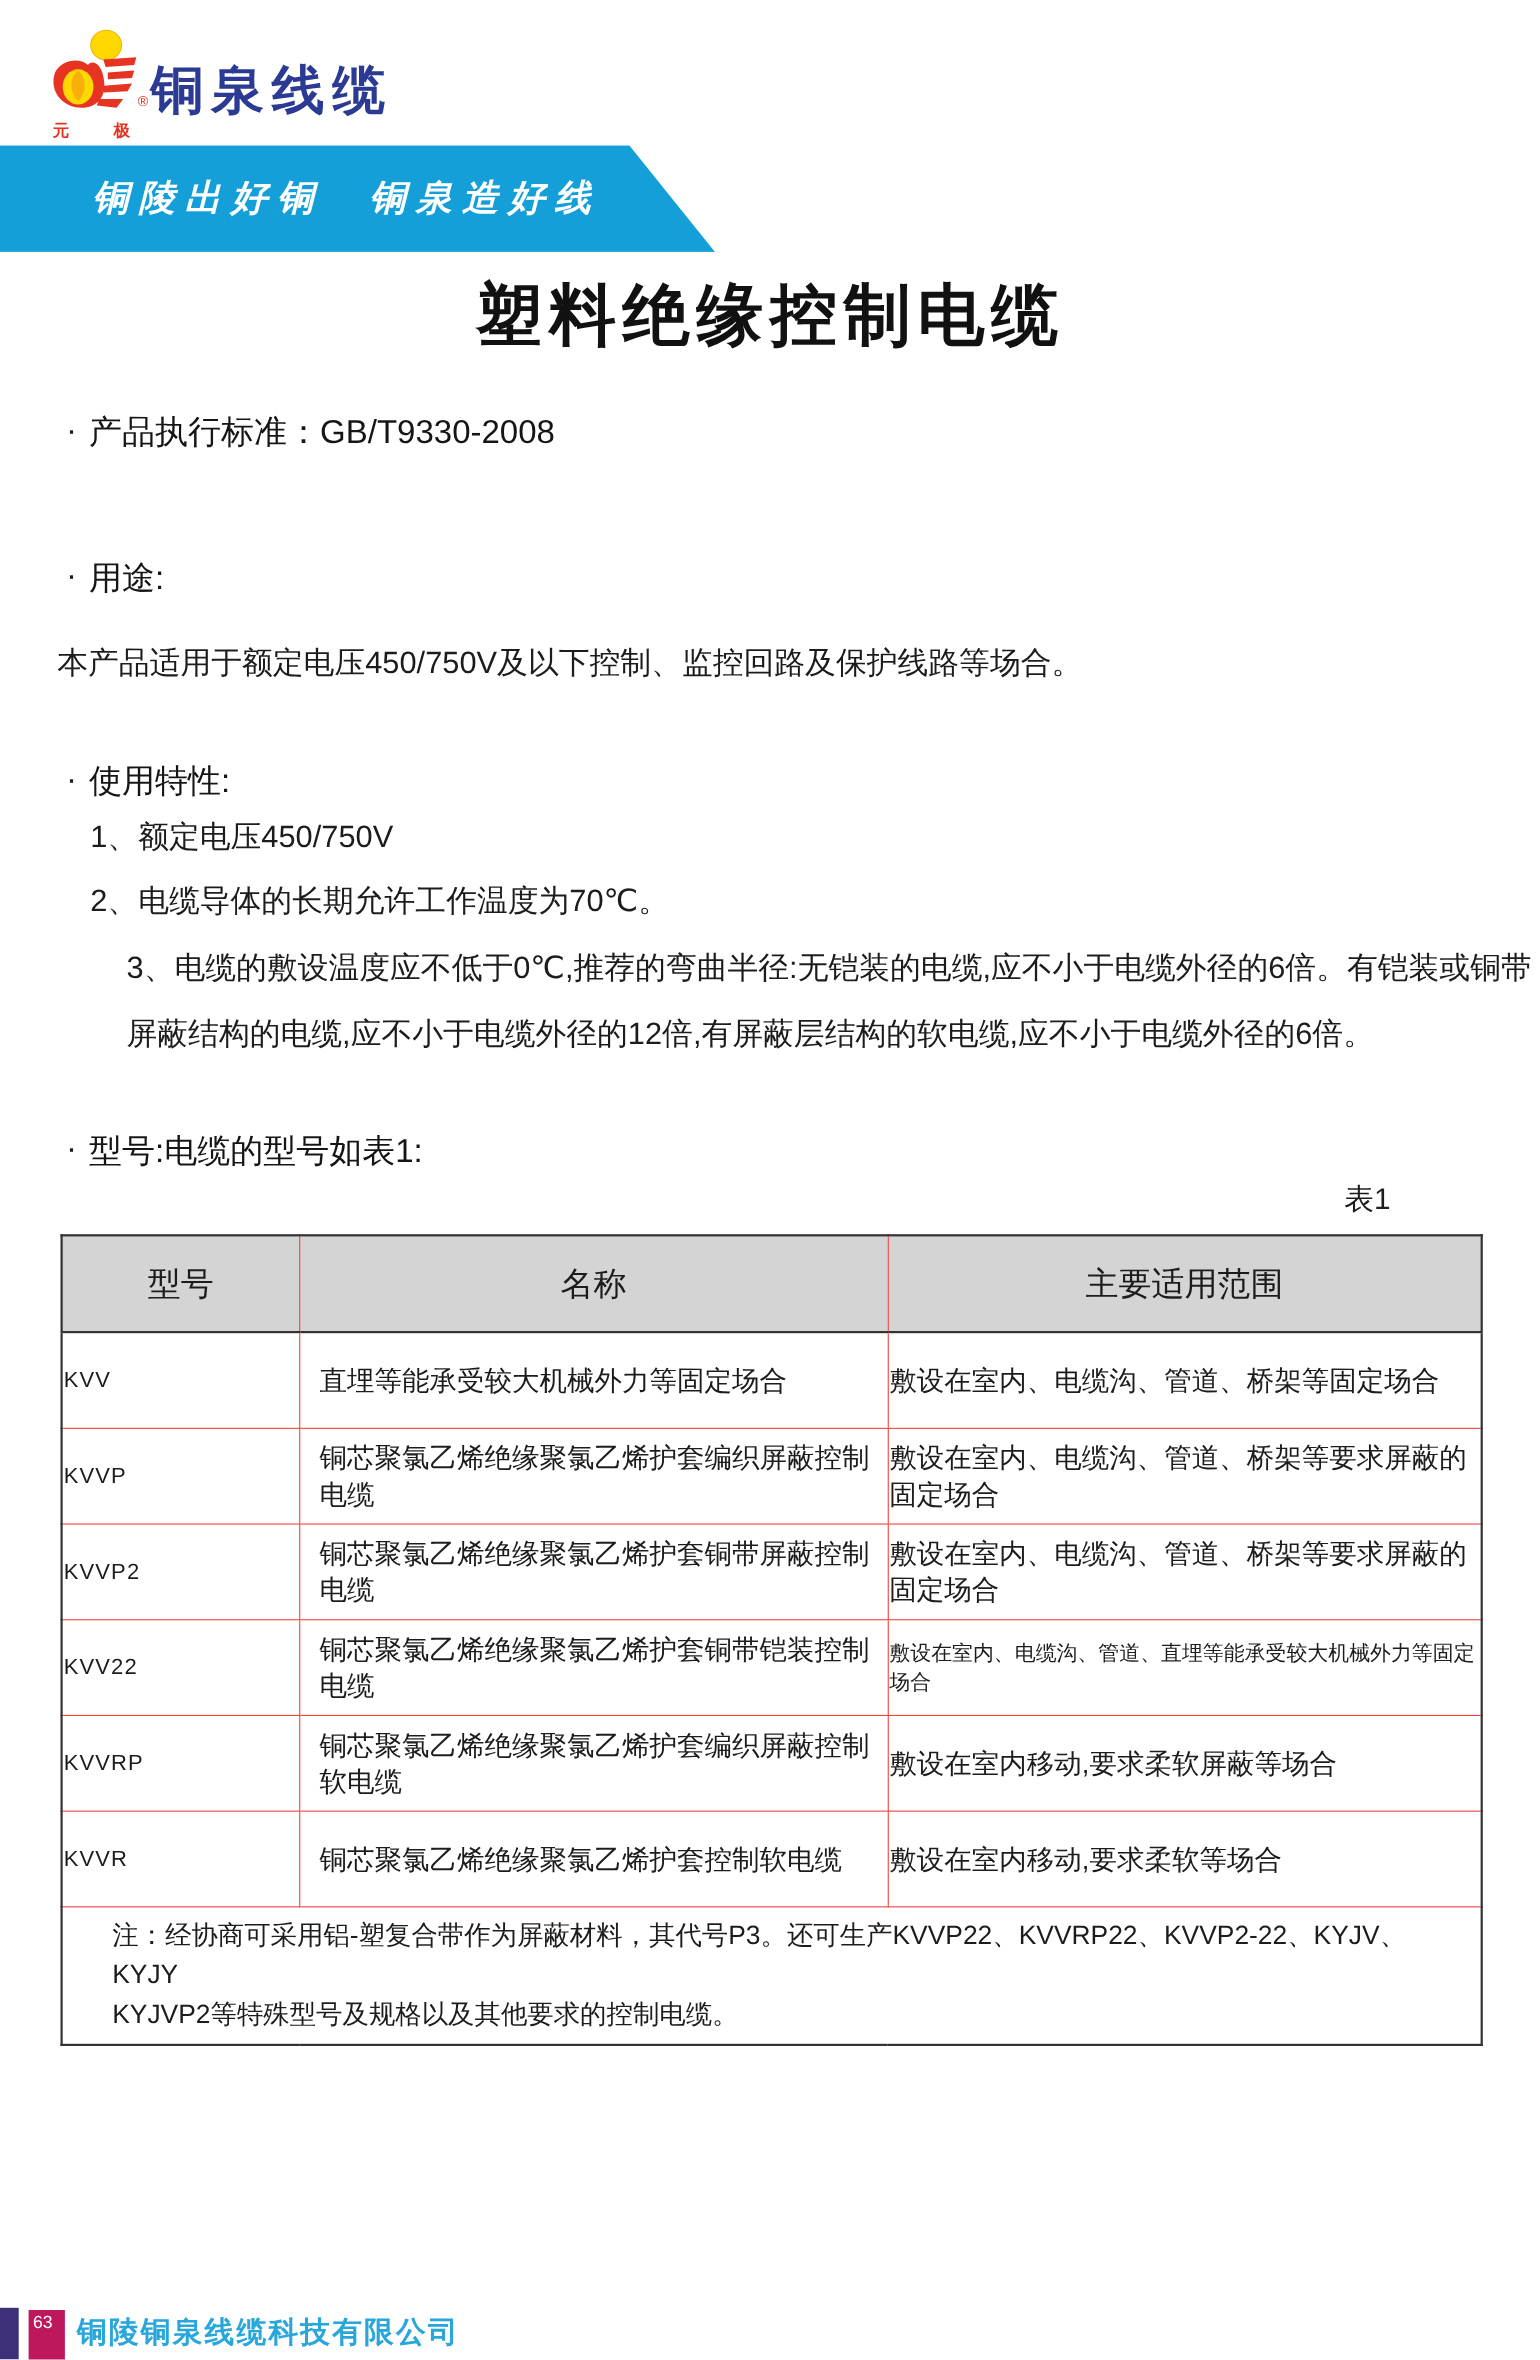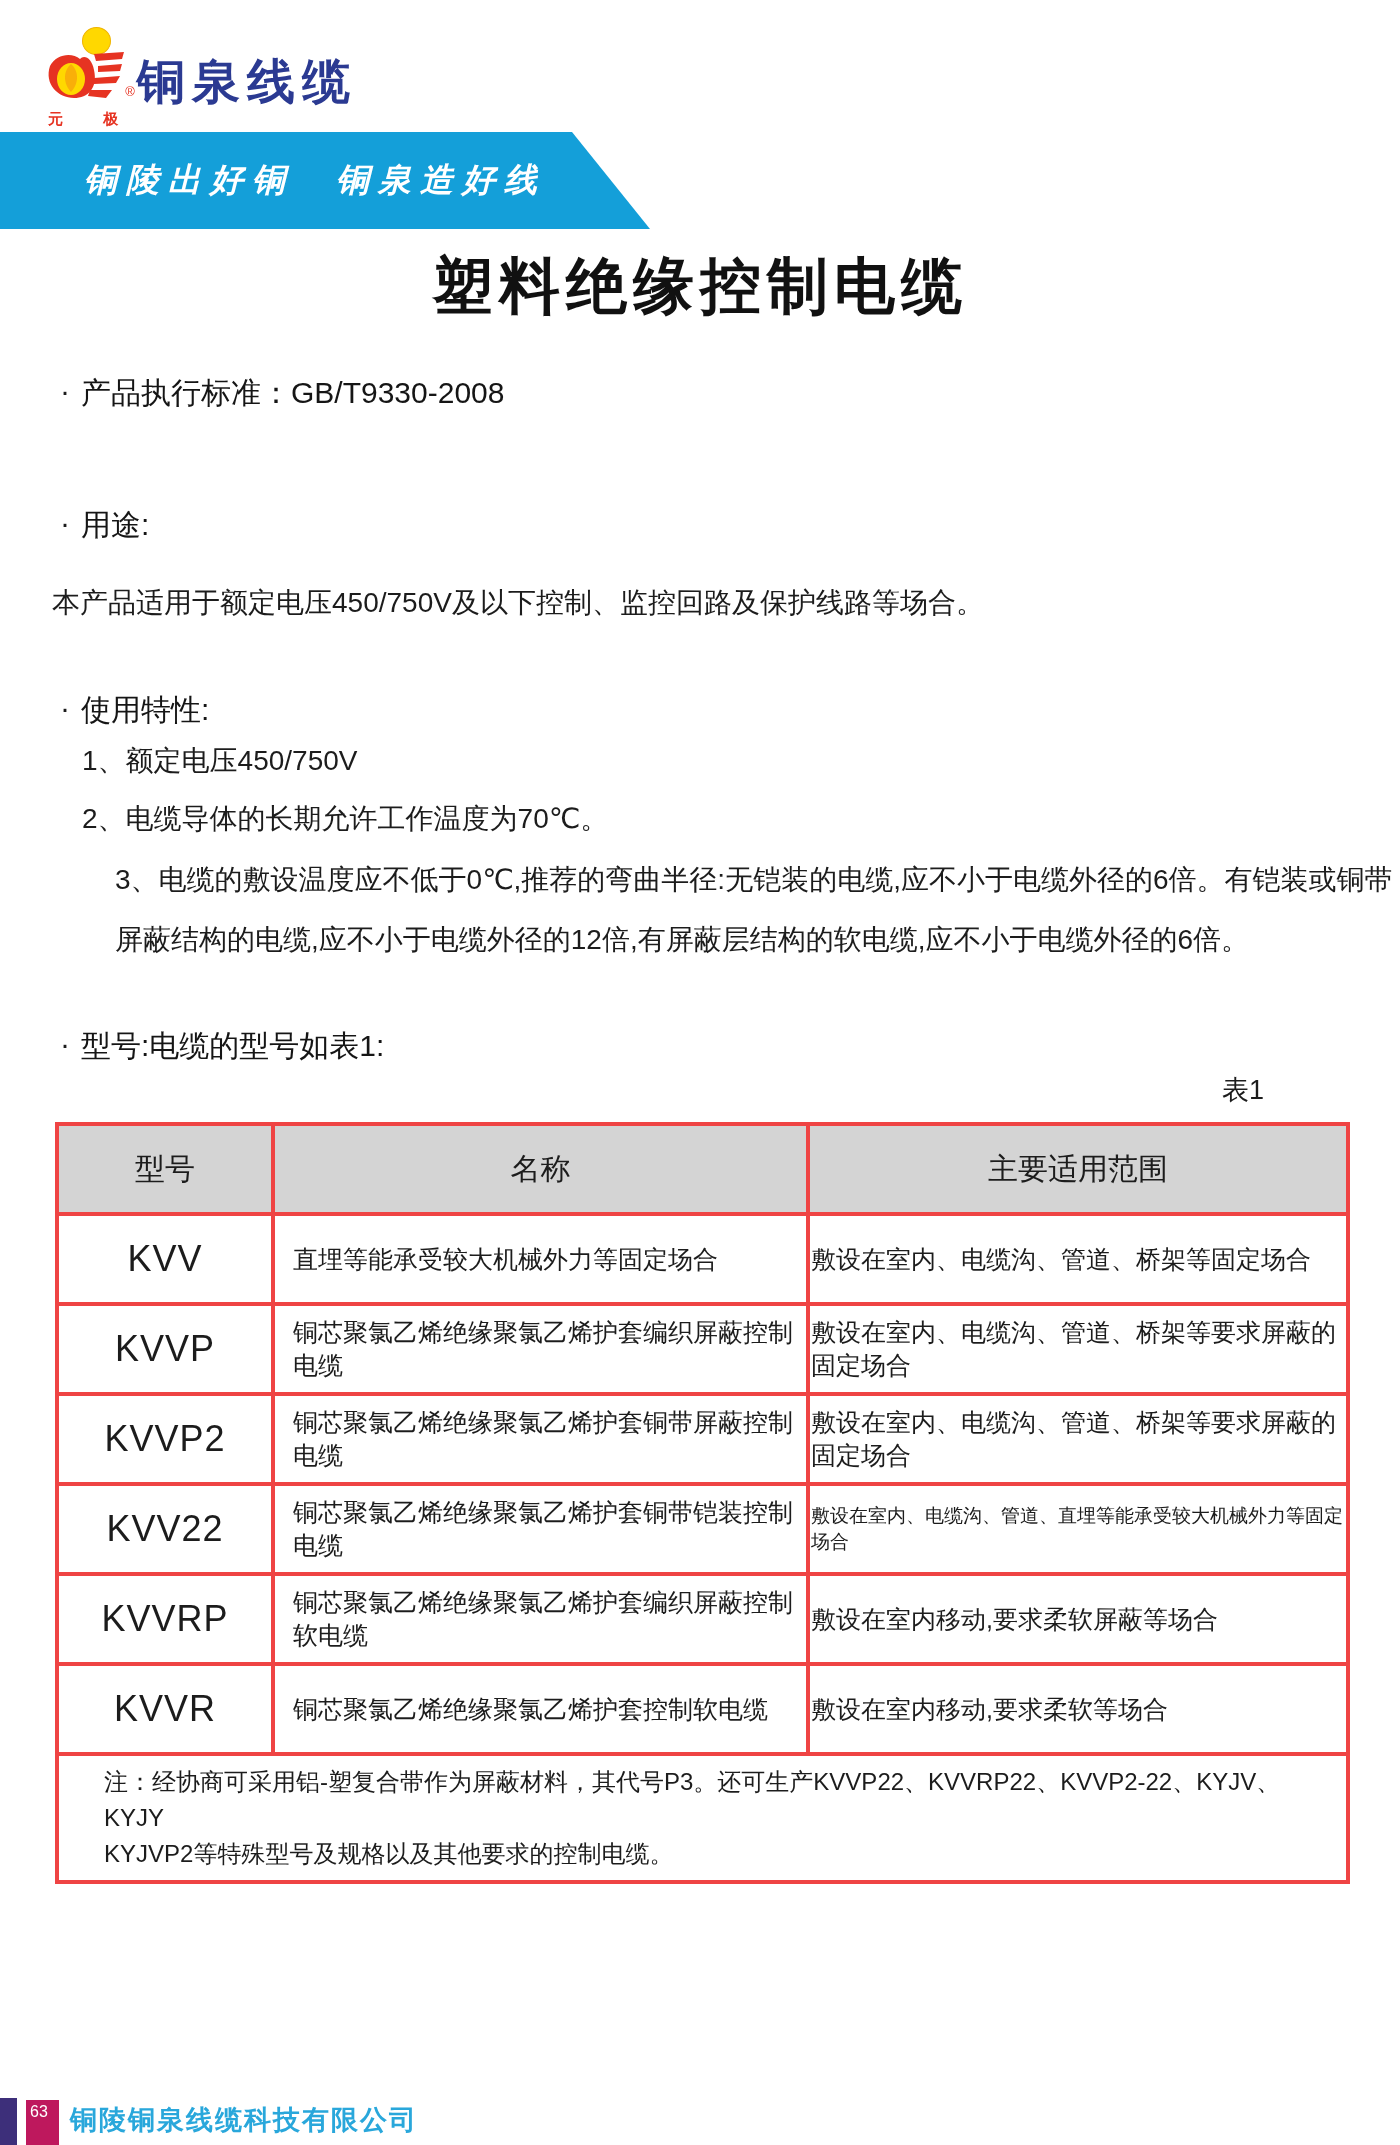--- a/index.html
+++ b/index.html
@@ -40,24 +40,24 @@
   .item{left:82px;font-size:28px;white-space:nowrap;}
   .item1{top:742px;}
   .item2{top:800px;}
   .item3{left:75px;top:850px;width:1295px;font-size:28px;line-height:60px;white-space:normal;margin-left:40px;}
   .models-h{left:60px;top:1026px;}
   .tbl-caption{left:1222px;top:1072px;font-size:27px;}
 
   
   .tbl{left:55px;top:1122px;width:1291px;border-collapse:collapse;table-layout:fixed;
     border:2px solid #333;}
-  .tbl th,.tbl td{border:4px solid #ef4444;vertical-align:middle;}
+  .tbl th,.tbl td{border:1px solid #ef4444;vertical-align:middle;}
   .tbl th{background:#d4d4d4;font-weight:normal;font-size:30px;height:84px;border-bottom:2px solid #333;}
   .tbl td{height:84px;}
-  .td-model{text-align:center;font-size:36px;letter-spacing:1px;}
+  .td-model{font-size:20px;letter-spacing:1px;}
   .td-name{font-size:25px;padding-left:18px;}
   .td-scope{font-size:25px;}
   .td-scope.small{font-size:19px;}
   .note-cell{height:88px !important;font-size:24px;line-height:36px;padding:8px 20px 8px 45px;}
 
   
   .f-purple{left:0;top:2098px;width:17px;height:47px;background:#3d2f7a;}
   .f-badge{left:26px;top:2100px;width:33px;height:55px;background:#be185d;color:#ffffff;
     font-size:16px;padding:3px 12px 0 4px;box-sizing:border-box;}
   .f-company{left:70px;top:2102px;font-size:27px;font-weight:bold;color:#29a7db;letter-spacing:2px;white-space:nowrap;}

